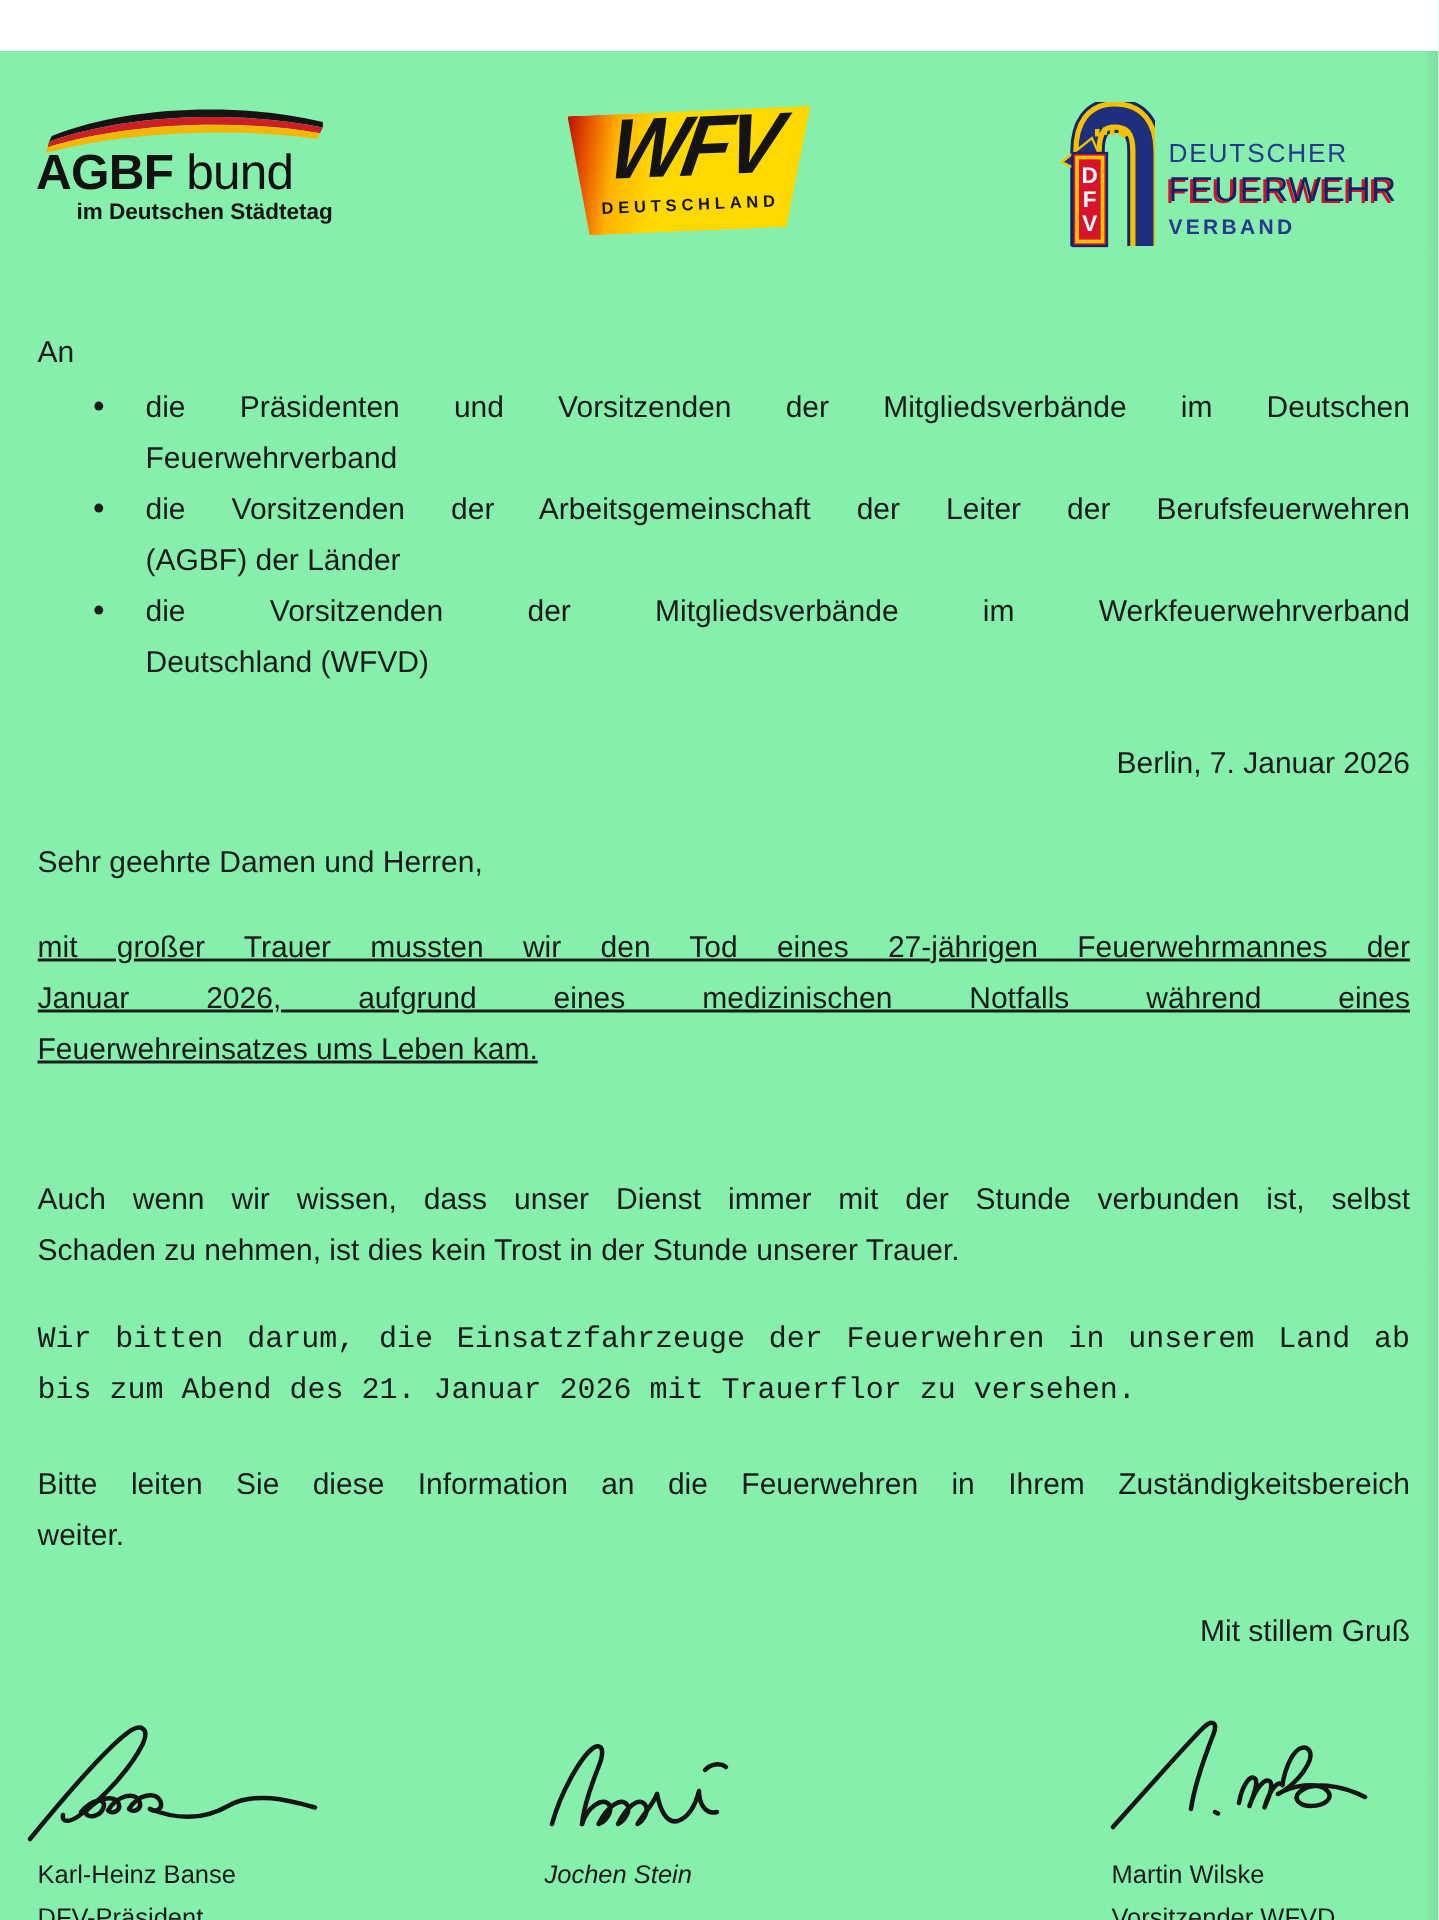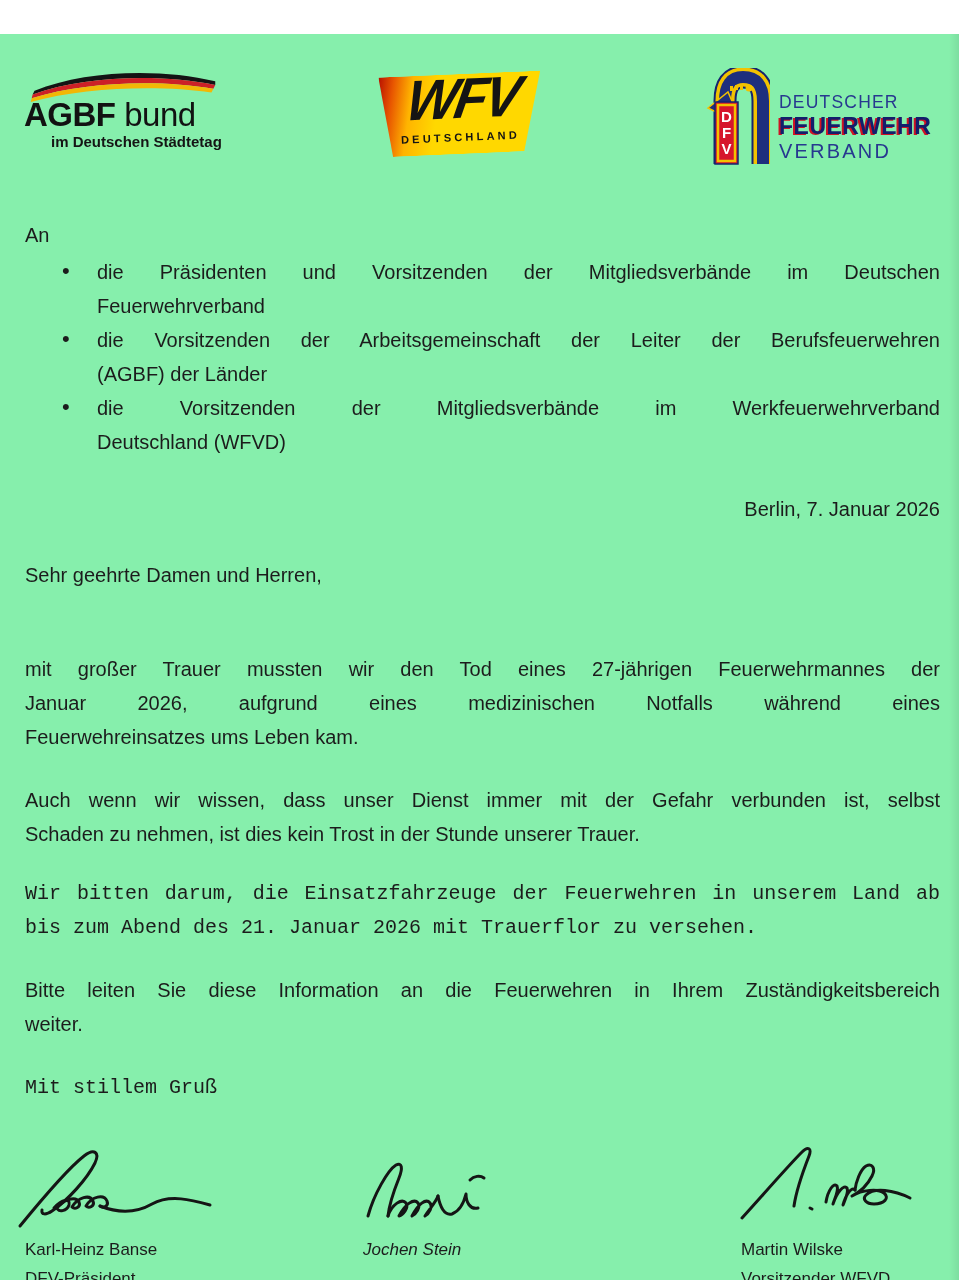--- a/index.html
+++ b/index.html
@@ -19,38 +19,38 @@
   .wfv-shape{position:absolute; inset:0;
     clip-path:polygon(0% 0%, 100% 0%, 88% 100%, 7% 100%);
     background:linear-gradient(100deg,#b81000 0%, #e85600 9%, #ffb400 20%, #ffd800 36%, #ffd800 100%);}
   .wfv-letters{position:absolute; left:28px; top:-6px; font-size:54px; font-weight:bold; font-style:italic;
     letter-spacing:-3px; color:#141414; transform:skewX(-12deg) scaleY(1.05); line-height:60px;}
   .wfv-country{position:absolute; left:20px; bottom:11px; font-size:11px; font-weight:bold; letter-spacing:3.2px; color:#141414;}
 
   .dfv-emblem{left:706px; top:34px; width:64px; height:100px;}
   .dfv-text{left:779px; top:57px; white-space:nowrap;}
   .dfv-l1{font-size:17.5px; letter-spacing:1.2px; color:#27388f; line-height:22px;}
-  .dfv-l2{font-size:23px; font-weight:bold; letter-spacing:0.5px; color:#121f6b; line-height:27px;
+  .dfv-l2{font-size:23px; font-weight:normal; letter-spacing:0.5px; color:#121f6b; line-height:27px;
           text-shadow:-2px 1px 0 #cf1325;}
-  .dfv-l3{font-size:20px; letter-spacing:2.2px; color:#27388f; line-height:22px;}
+  .dfv-l3{font-size:14px; letter-spacing:2.2px; color:#27388f; line-height:22px;font-weight:bold;}
 
   
   .txt{font-size:20px; color:#1c1c1c;}
   .line{height:34px; line-height:34px; white-space:nowrap;}
   .jline{white-space:normal; text-align:justify; text-align-last:justify; text-justify:inter-word; overflow:hidden;}
   .block{width:915px; left:25px;}
   .an{left:25px; top:184px;}
   .recipient-list{left:25px; top:221px; width:915px; margin:0; padding:0; list-style:none;}
   .recipient-item{position:relative; display:block; margin:0; padding:0;}
   .bullet{position:absolute; left:37px; top:0; height:34px; line-height:32px; font-size:22px;}
   .itext{margin-left:72px; width:843px;}
   .dateline{top:458px; text-align:right;}
   .salutation{left:25px; top:524px;}
-  .p1{top:618px;} .p2{top:749px;} .p3{top:843px;font-family:Liberation Mono, monospace;} .p4{top:939px;}
-  .closing{top:1037px; text-align:left;font-family:Liberation Mono, monospace;}
+  .p1{top:581px;text-decoration:underline;} .p2{top:749px;} .p3{top:843px;font-family:Liberation Mono, monospace;} .p4{top:939px;}
+  .closing{top:1037px; text-align:right;}
 
   
   .sig{stroke:#151515; fill:none; stroke-width:3; stroke-linecap:round; stroke-linejoin:round;}
   .sig-banse{left:16px; top:1110px;}
   .sig-stein{left:352px; top:1112px;}
   .sig-wilske{left:738px; top:1104px;}
   .sigblock{top:1201px; width:300px; font-size:17px;}
   .sigblock .sline{height:29px; line-height:29px; white-space:nowrap;}
   .sb1{left:25px;} .sb2{left:363px;font-style:italic;} .sb3{left:741px;}
 
@@ -131,21 +131,21 @@
   <div class="abs txt line block dateline">Berlin, 7. Januar 2026</div>
   <div class="abs txt line salutation">Sehr geehrte Damen und Herren,</div>
 
   <div class="abs txt block p1">
     <div class="line jline">mit großer Trauer mussten wir den Tod eines 27-jährigen Feuerwehrmannes der</div>
     <div class="line jline">Januar 2026, aufgrund eines medizinischen Notfalls während eines</div>
     <div class="line">Feuerwehreinsatzes ums Leben kam.</div>
   </div>
 
   <div class="abs txt block p2">
-    <div class="line jline">Auch wenn wir wissen, dass unser Dienst immer mit der Gefahr verbunden ist, selbst</div>
+    <div class="line jline">Auch wenn wir wissen, dass unser Dienst immer mit der Stunde verbunden ist, selbst</div>
     <div class="line">Schaden zu nehmen, ist dies kein Trost in der Stunde unserer Trauer.</div>
   </div>
 
   <div class="abs txt block p3">
     <div class="line jline">Wir bitten darum, die Einsatzfahrzeuge der Feuerwehren in unserem Land ab sofort</div>
     <div class="line">bis zum Abend des 21. Januar 2026 mit Trauerflor zu versehen.</div>
   </div>
 
   <div class="abs txt block p4">
     <div class="line jline">Bitte leiten Sie diese Information an die Feuerwehren in Ihrem Zuständigkeitsbereich</div>

